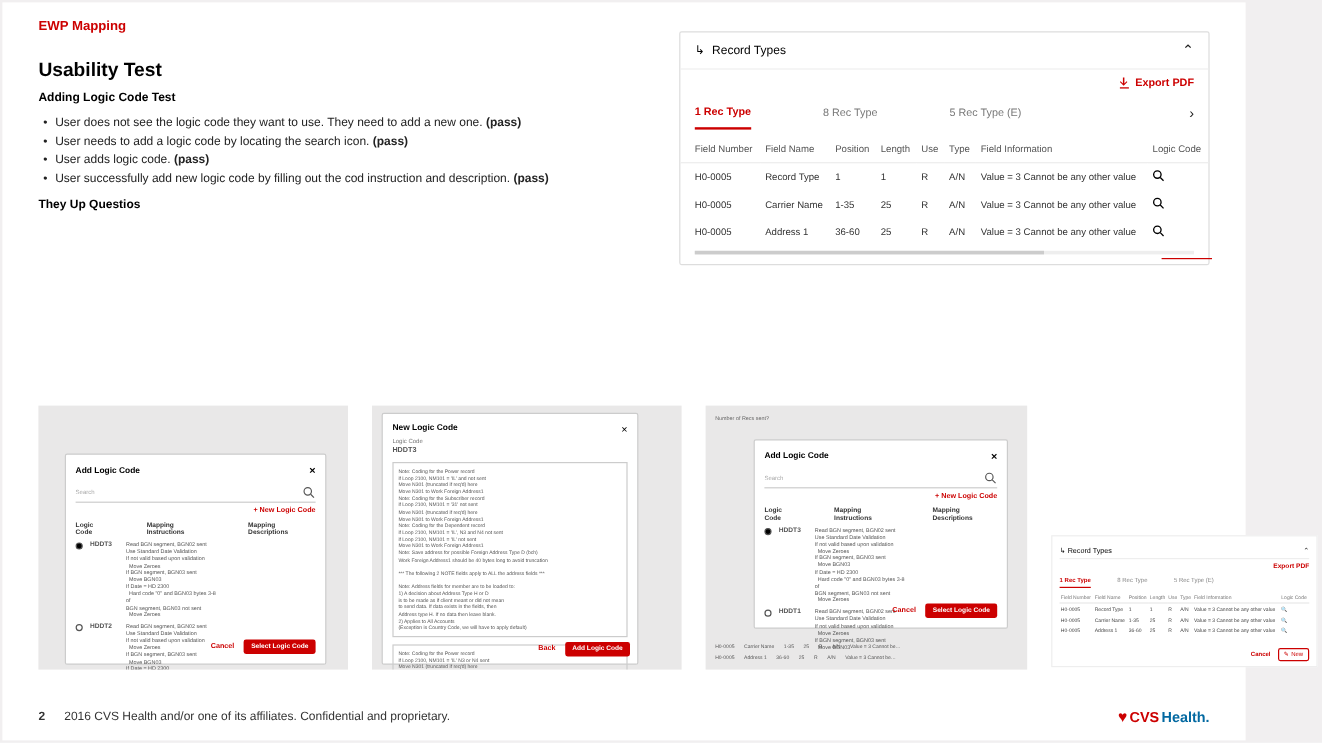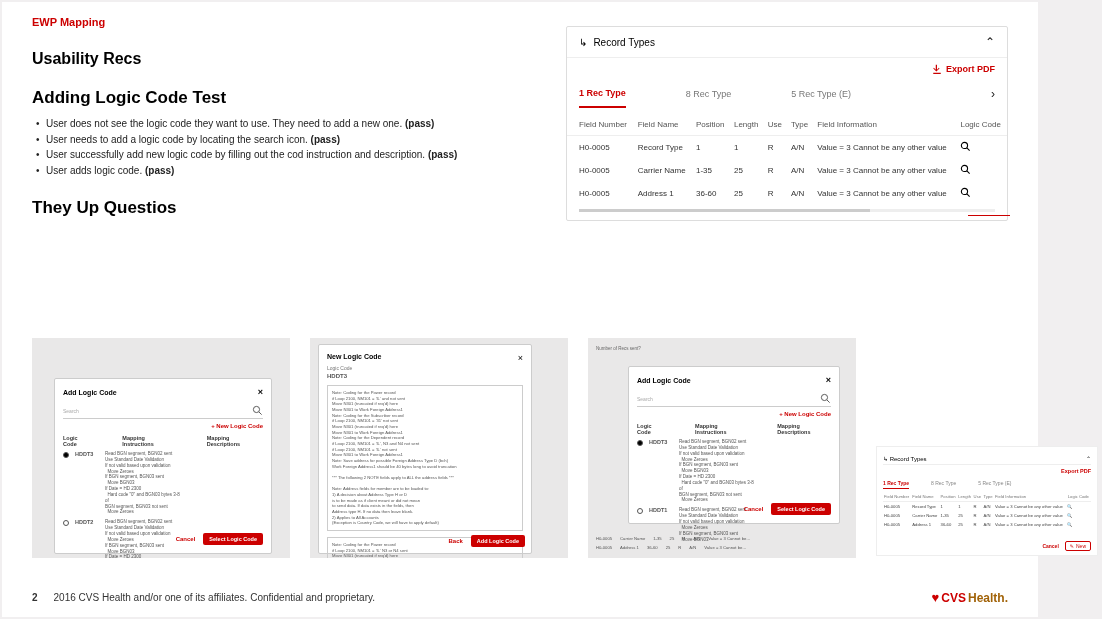--- a/index.html
+++ b/index.html
@@ -1,20 +1,20 @@
 <!DOCTYPE html>
 <html><head>
 <meta charset="utf-8">
 <style>
   *{box-sizing:border-box;margin:0;padding:0;font-family:-apple-system,BlinkMacSystemFont,"Segoe UI",Arial,sans-serif}
   body{background:#f1eff0;width:1102px;height:619px;position:relative;overflow:hidden}
   .page{background:#fff;margin:2px;width:1036px;height:615px;position:relative;padding:14px 30px}
   .ewp{color:#c00;font-size:11px;font-weight:700}
   .ut{font-size:16px;font-weight:700;margin-top:22px}
-  .sub{font-size:17px;font-weight:700;margin-top:20px}
+  .sub{font-size:10px;font-weight:700;margin-top:8px}
   .left{width:590px}
   .bl{list-style:none;margin-top:8px}
   .bl li{font-size:10px;line-height:1.55;padding-left:14px;position:relative;color:#222}
   .bl li:before{content:"•";position:absolute;left:4px}
   .bold{font-weight:700}
   .panel{position:absolute;right:30px;top:24px;width:442px;border:1px solid #ddd;border-radius:2px;background:#fff}
   .phead{display:flex;align-items:center;padding:8px 12px;border-bottom:1px solid #eee}
   .phead .arr{font-size:10px;margin-right:6px}
   .phead .pt{font-size:10px;flex:1}
   .phead .chev{font-size:12px;color:#222}
@@ -74,36 +74,36 @@
   .sh4 table{width:100%;font-size:4.2px;border-collapse:collapse}
   .sh4 th{text-align:left;font-weight:400;color:#777;padding:2px 1px;border-bottom:1px solid #eee}
   .sh4 td{padding:2px 1px;color:#444}
   .sh4 .f4{position:absolute;bottom:4px;right:6px;display:flex;gap:6px;align-items:center}
   .sh4 .f4 .c{color:#c00;font-size:5px;font-weight:600}
   .sh4 .f4 .n{border:1px solid #c00;color:#c00;font-size:5px;padding:1px 4px;border-radius:2px;display:flex;gap:2px;align-items:center}
 
   .foot{position:absolute;left:30px;bottom:12px;right:30px;display:flex;align-items:center;font-size:10px;color:#333}
   .foot .pg{font-weight:700;margin-right:16px}
   .foot .lg{margin-left:auto;font-weight:700;color:#c00;font-size:12px;display:flex;align-items:center;gap:2px}
-  .foot .lg span:last-child{color:#a16207}
+  .foot .lg span:last-child{color:#0369a1}
   .heart{color:#c00;font-size:13px}
 </style>
 </head>
 <body>
 
 <div class="page">
   <div class="ewp">EWP Mapping</div>
   <div class="left">
-    <div class="ut">Usability Recs</div>
+    <div class="ut">Usability Test</div>
     <div class="sub">Adding Logic Code Test</div>
     <ul class="bl" id="list1">
         <li>User does not see the logic code they want to use. They need to add a new one. <span class="bold">(pass)</span></li>
         <li>User needs to add a logic code by locating the search icon. <span class="bold">(pass)</span></li>
+        <li>User adds logic code. <span class="bold">(pass)</span></li>
         <li>User successfully add new logic code by filling out the cod instruction and description. <span class="bold">(pass)</span></li>
-        <li>User adds logic code. <span class="bold">(pass)</span></li>
       </ul>
     <div class="sub">They Up Questios</div>
   </div>
 
   <div class="panel">
     <div class="phead">
       <span class="arr">↳</span>
       <span class="pt">Record Types</span>
       <span class="chev">⌃</span>
     </div>

